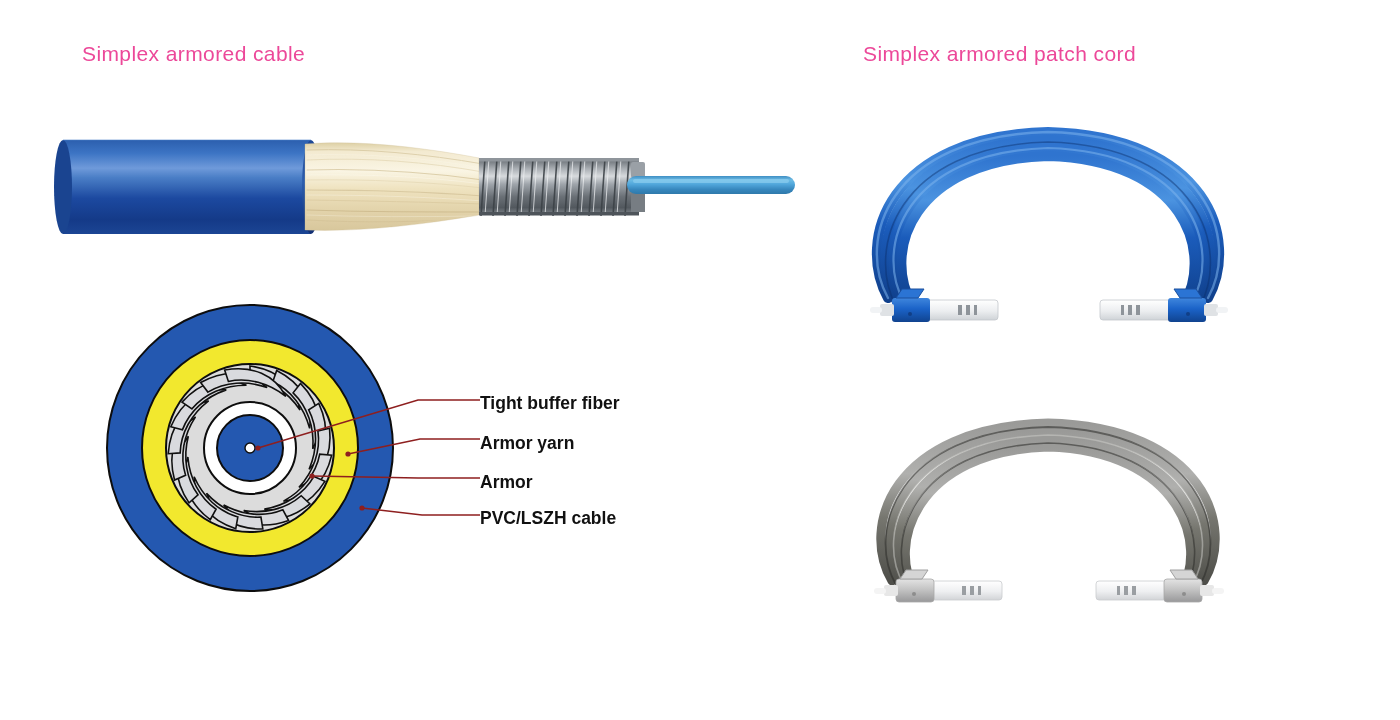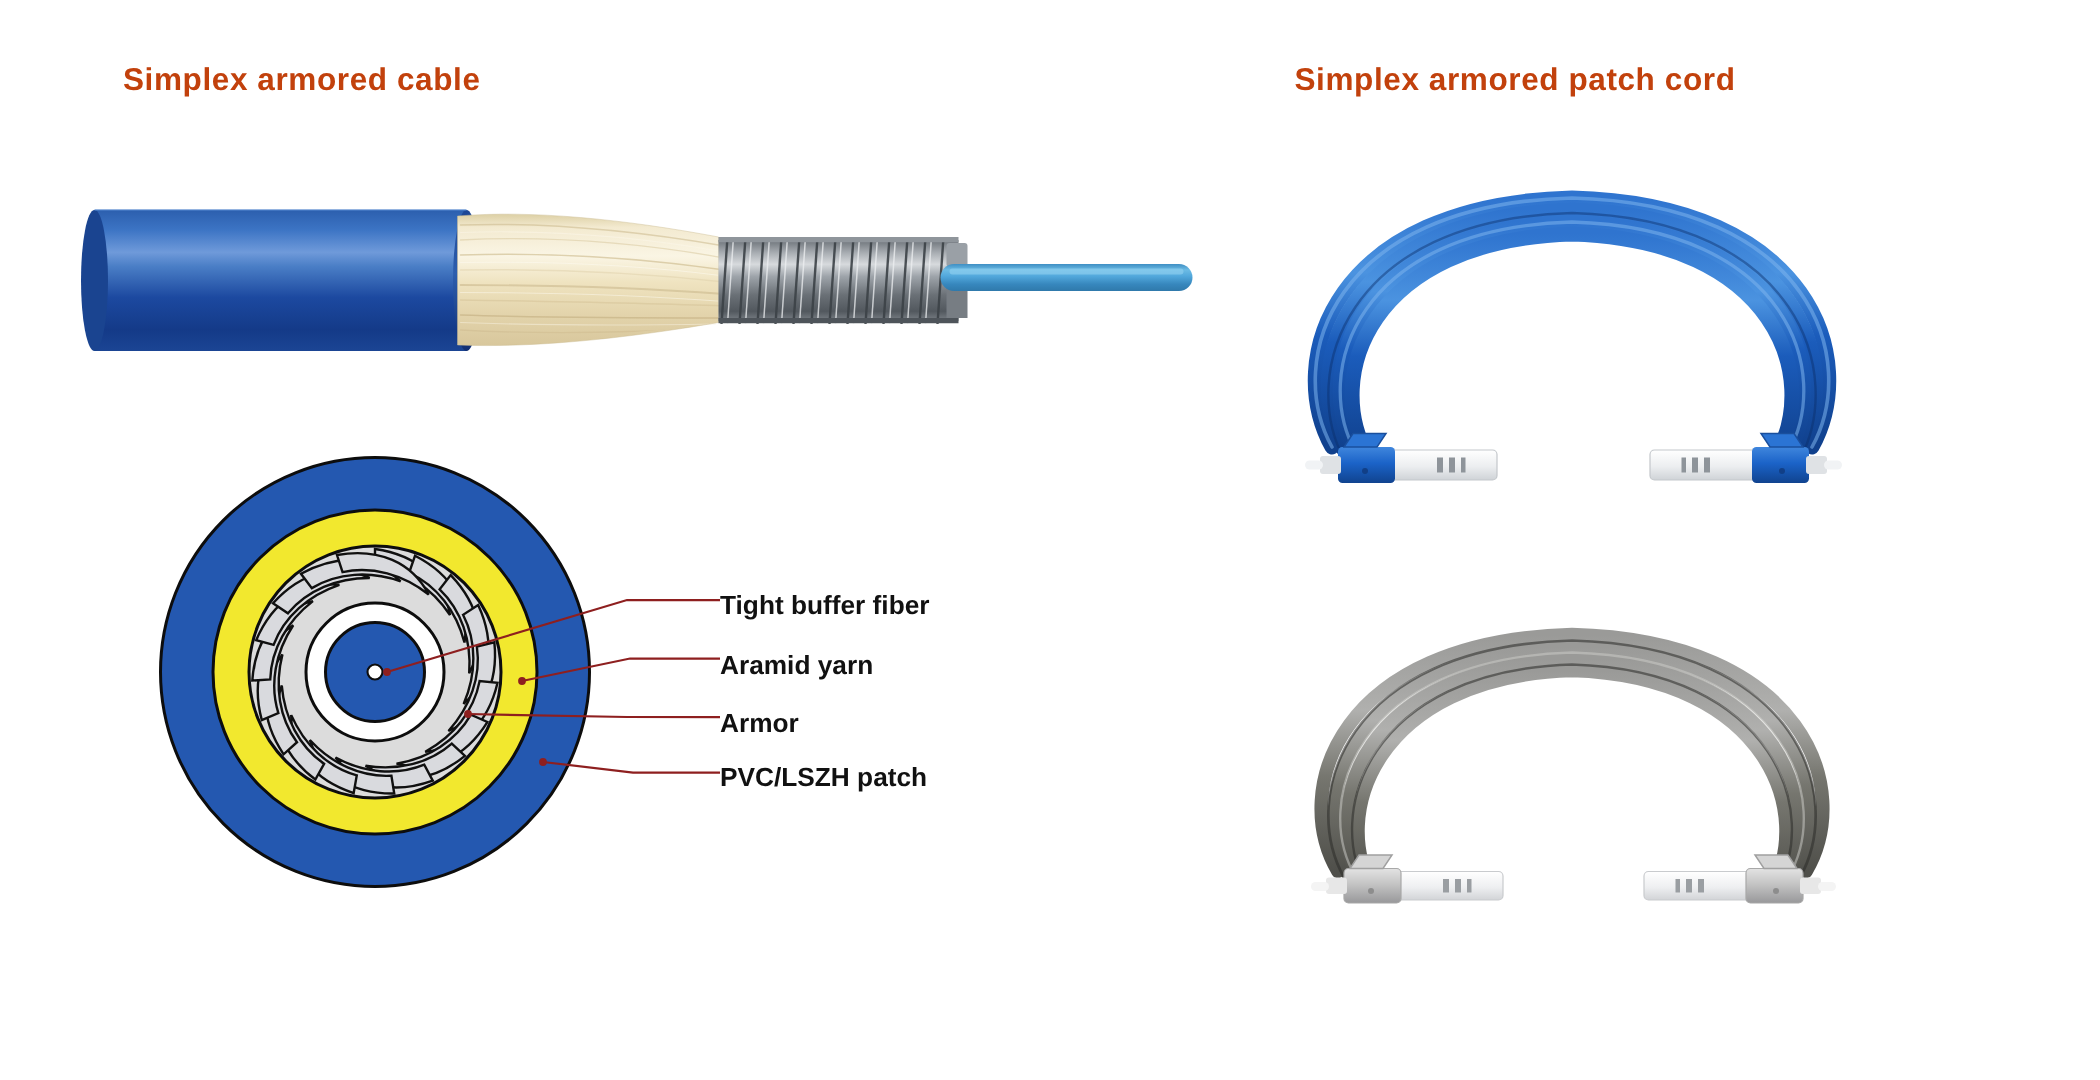--- a/index.html
+++ b/index.html
@@ -2,21 +2,21 @@
 <html><head>
 <meta charset="utf-8">
 <style>
   html,body{margin:0;padding:0;background:#ffffff;}
   body{width:1400px;height:720px;position:relative;overflow:hidden;
        font-family:"Liberation Sans","DejaVu Sans",sans-serif;background:#fff;}
   .panel{position:absolute;top:0;height:720px;}
   #left-panel{left:0;width:860px;}
   #right-panel{left:838px;width:540px;}
 
-  .panel-title{position:absolute;font-size:21px;font-weight:700;color:#c2410c;
+  .panel-title{position:absolute;font-size:21px;font-weight:400;color:#ec4899;
                letter-spacing:.4px;white-space:nowrap;}
   #title-left{left:82px;top:42px;}
   #title-right{left:885px;top:42px;}
 
   
   .svg-wrap{position:absolute;}
   svg{display:block;overflow:visible;}
 
   
   .callout-label{position:absolute;font-size:17.5px;font-weight:700;color:#111;
@@ -236,23 +236,23 @@
         <path d="M212,176 L318,178 L380,178"></path>
         <circle cx="212" cy="176" r="2.6" fill="#8e1f1f" stroke="none"></circle>
 
         <path d="M262,208 L322,215 L380,215"></path>
         <circle cx="262" cy="208" r="2.6" fill="#8e1f1f" stroke="none"></circle>
       </g>
     </svg>
   </div>
 
   <div class="callout-label" id="label-tight-buffer">Tight buffer fiber</div>
-  <div class="callout-label" id="label-aramid">Aramid yarn</div>
+  <div class="callout-label" id="label-aramid">Armor yarn</div>
   <div class="callout-label" id="label-armor">Armor</div>
-  <div class="callout-label" id="label-jacket">PVC/LSZH patch</div>
+  <div class="callout-label" id="label-jacket">PVC/LSZH cable</div>
 </div>
 
 <div class="panel" id="right-panel">
 
   <div class="panel-title" id="title-right" style="left:25px;top:42px;">Simplex armored patch cord</div>
 
   <div class="svg-wrap" style="left:10px;top:110px;width:420px;height:230px;">
     <svg width="420" height="230" viewBox="0 0 420 230">
       <defs>
         <linearGradient id="blueCordG" x1="0" y1="0" x2="0" y2="1">

